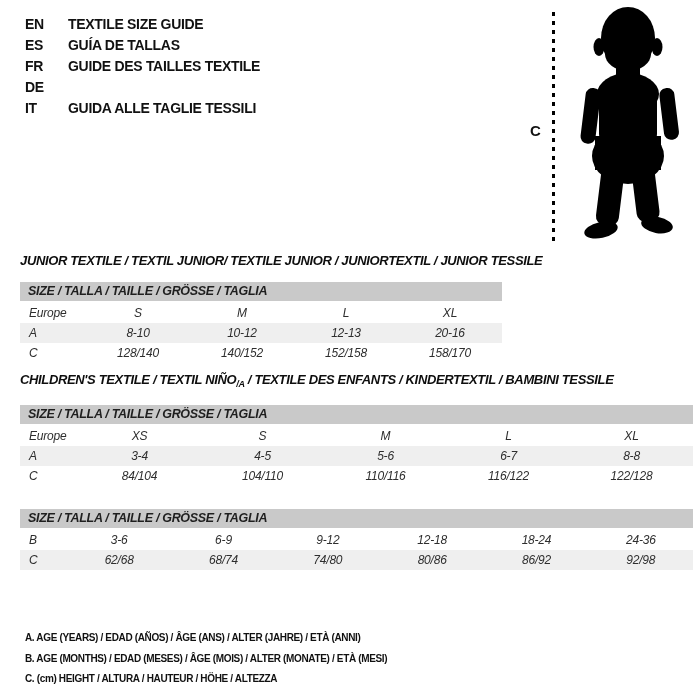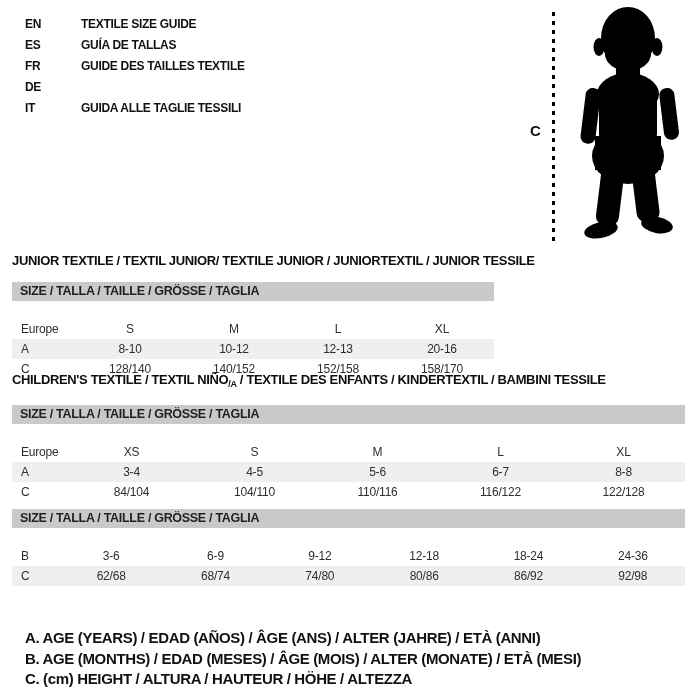--- a/index.html
+++ b/index.html
@@ -3,55 +3,55 @@
 <meta charset="utf-8">
 <style>
   html,body{margin:0;padding:0;background:#fff;}
   .canvas{
     position:relative;width:700px;height:700px;background:#ffffff;
     font-family:"Liberation Sans",sans-serif;color:#111;overflow:hidden;
   }
 
   
   .lang-list{position:absolute;left:25px;top:13px;}
-  .lang-row{display:flex;height:21px;align-items:center;font-weight:700;font-size:12px;letter-spacing:-0.3px;white-space:nowrap;gap:13px;}
+  .lang-row{display:flex;height:21px;align-items:center;font-weight:700;font-size:14px;letter-spacing:-0.3px;white-space:nowrap;}
   .lang-code{width:43px;flex:0 0 43px;}
 
   
   .figure{position:absolute;left:520px;top:2px;width:180px;height:250px;}
   .measure-c{position:absolute;left:10px;top:120px;font-weight:700;font-size:15px;}
   .dotted-line{position:absolute;left:32px;top:10px;width:3px;height:232px;
     background:repeating-linear-gradient(to bottom,#000 0 4px,transparent 4px 9px);}
   .figure svg{position:absolute;left:44px;top:2px;}
 
   
-  .section{position:absolute;left:12px;width:673px;}
+  .section{position:absolute;left:20px;width:673px;font-style:italic;}
   .sec1{top:253px;}
   .sec2{top:372px;}
   .sec3{top:496px;}
   .sec-heading{font-weight:700;font-size:13px;letter-spacing:-0.35px;line-height:16px;color:#0e0e0e;white-space:nowrap;}
   .sec-heading .subscript{font-size:9px;vertical-align:-3px;}
   .sec3 .sec-heading{line-height:17px;}
 
   .size-table{margin-top:13px;}
   .t1{width:482px;}
   .t2,.t3{width:673px;}
   .size-bar{height:19px;background:#c9c9c9;font-weight:700;font-size:12.5px;line-height:19px;
-    padding-left:8px;letter-spacing:-0.3px;color:#1f1f1f;margin-bottom:18px;}
+    padding-left:8px;letter-spacing:-0.3px;color:#1f1f1f;margin-bottom:2px;}
   .trow{display:flex;height:20px;align-items:center;font-size:12px;color:#2e2e2e;letter-spacing:-0.2px;}
   .trow .cell{flex:1;text-align:center;}
   .trow .cell.label{flex:0 0 auto;text-align:left;padding-left:9px;}
   .t1 .cell.label{width:57px;}
   .t2 .cell.label{width:49px;}
   .t3 .cell.label{width:38px;}
   .shaded{background:#efefef;}
 
   
   .legend{position:absolute;left:25px;top:628px;}
-  .legend-line{font-weight:700;font-size:15px;line-height:20.5px;letter-spacing:-0.35px;white-space:nowrap;}
+  .legend-line{font-weight:700;font-size:10px;line-height:20.5px;letter-spacing:-0.35px;white-space:nowrap;}
 </style>
 </head>
 <body>
 
 <div class="canvas">
 
   <div class="lang-list">
     <div class="lang-row">
       <span class="lang-code">EN</span>
       <span class="lang-label">TEXTILE SIZE GUIDE</span>

